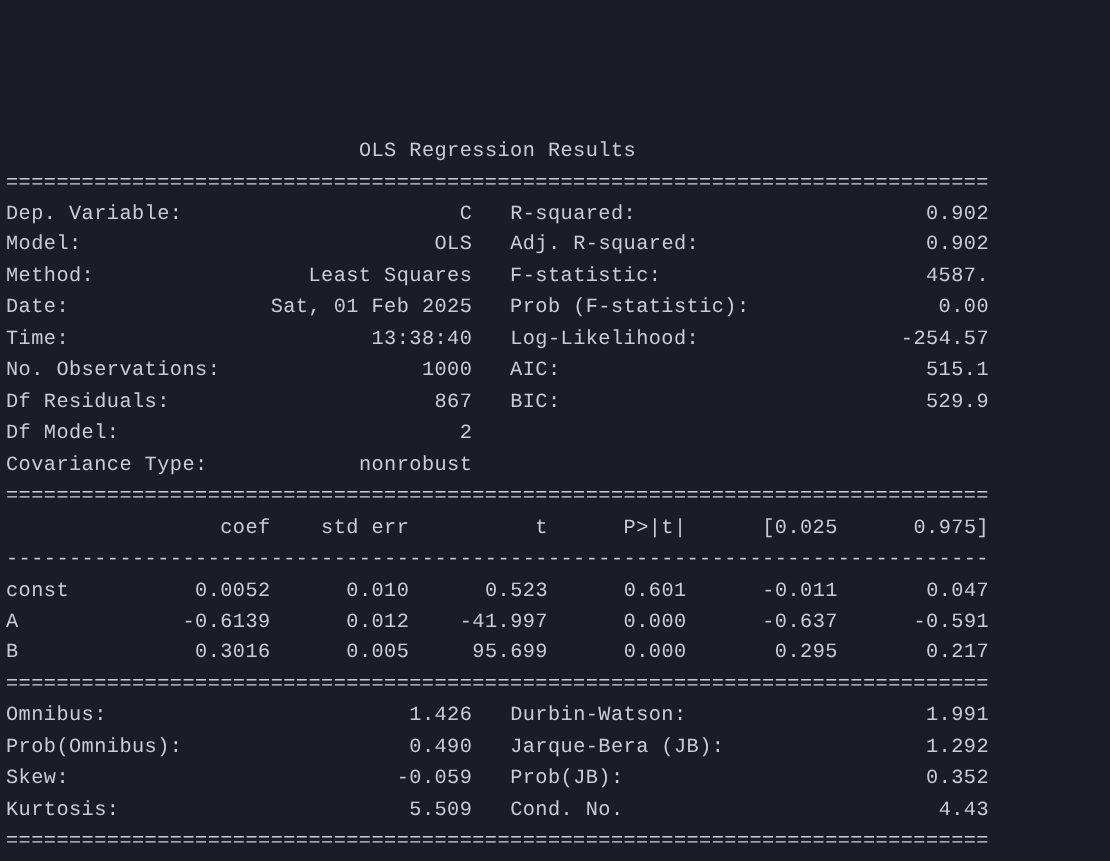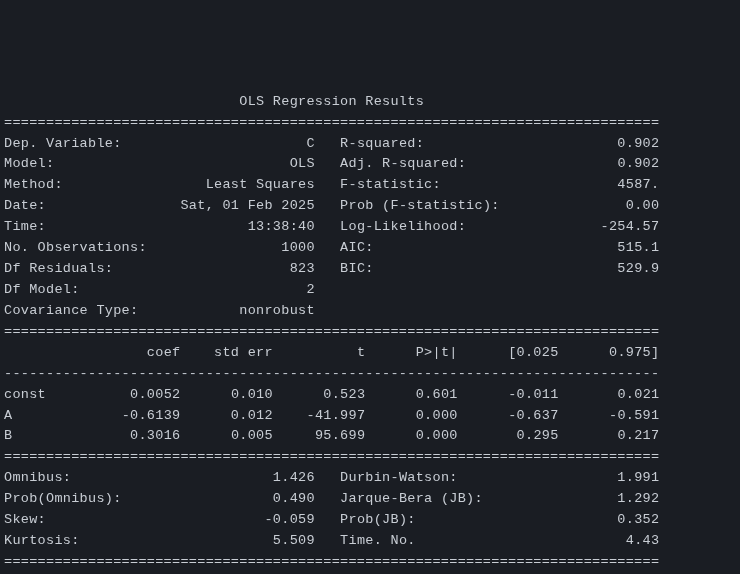--- a/index.html
+++ b/index.html
@@ -29,33 +29,33 @@
 
 
 <div class="output"><span>                            <span>OLS Regression Results</span>                            </span>
 <span>==============================================================================</span>
 <span><span>Dep. Variable:</span>                      <span>C</span>   <span>R-squared:</span>                       <span>0.902</span></span>
 <span><span>Model:</span>                            <span>OLS</span>   <span>Adj. R-squared:</span>                  <span>0.902</span></span>
 <span><span>Method:</span>                 <span>Least Squares</span>   <span>F-statistic:</span>                     <span>4587.</span></span>
 <span><span>Date:</span>                <span>Sat, 01 Feb 2025</span>   <span>Prob (F-statistic):</span>               <span>0.00</span></span>
 <span><span>Time:</span>                        <span>13:38:40</span>   <span>Log-Likelihood:</span>                <span>-254.57</span></span>
 <span><span>No. Observations:</span>                <span>1000</span>   <span>AIC:</span>                             <span>515.1</span></span>
-<span><span>Df Residuals:</span>                     <span>823</span>   <span>BIC:</span>                             <span>529.9</span></span>
+<span><span>Df Residuals:</span>                     <span>867</span>   <span>BIC:</span>                             <span>529.9</span></span>
 <span><span>Df Model:</span>                           <span>2</span>                                         </span>
 <span><span>Covariance Type:</span>            <span>nonrobust</span>                                         </span>
 <span>==============================================================================</span>
 <span>                 <span>coef</span>    <span>std err</span>          <span>t</span>      <span>P&gt;|t|</span>      <span>[0.025</span>      <span>0.975]</span></span>
 <span>------------------------------------------------------------------------------</span>
-<span><span>const</span>          <span>0.0052</span>      <span>0.010</span>      <span>0.523</span>      <span>0.601</span>      <span>-0.011</span>       <span>0.021</span></span>
+<span><span>const</span>          <span>0.0052</span>      <span>0.010</span>      <span>0.523</span>      <span>0.601</span>      <span>-0.011</span>       <span>0.047</span></span>
 <span><span>A</span>             <span>-0.6139</span>      <span>0.012</span>    <span>-41.997</span>      <span>0.000</span>      <span>-0.637</span>      <span>-0.591</span></span>
 <span><span>B</span>              <span>0.3016</span>      <span>0.005</span>     <span>95.699</span>      <span>0.000</span>       <span>0.295</span>       <span>0.217</span></span>
 <span>==============================================================================</span>
 <span><span>Omnibus:</span>                        <span>1.426</span>   <span>Durbin-Watson:</span>                   <span>1.991</span></span>
 <span><span>Prob(Omnibus):</span>                  <span>0.490</span>   <span>Jarque-Bera (JB):</span>                <span>1.292</span></span>
 <span><span>Skew:</span>                          <span>-0.059</span>   <span>Prob(JB):</span>                        <span>0.352</span></span>
-<span><span>Kurtosis:</span>                       <span>5.509</span>   <span>Time. No.</span>                         <span>4.43</span></span>
+<span><span>Kurtosis:</span>                       <span>5.509</span>   <span>Cond. No.</span>                         <span>4.43</span></span>
 <span>==============================================================================</span>
 
 
 </div>
 
 
 
 
 </body></html>

